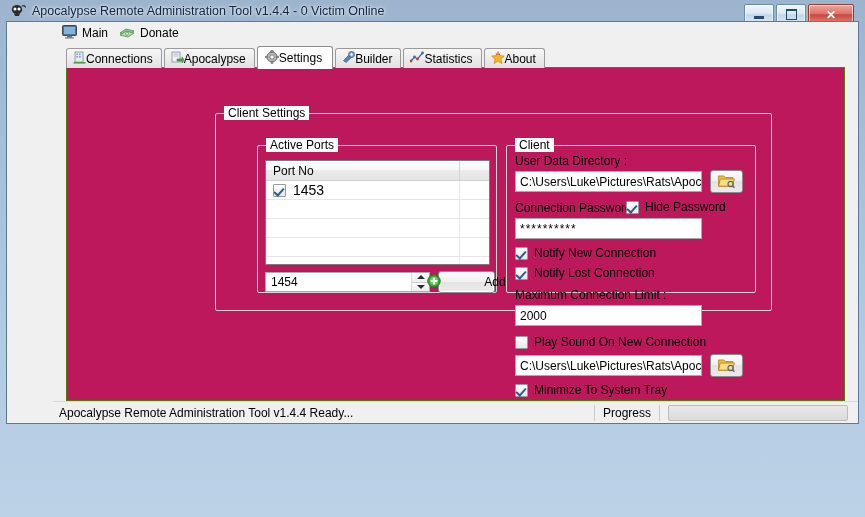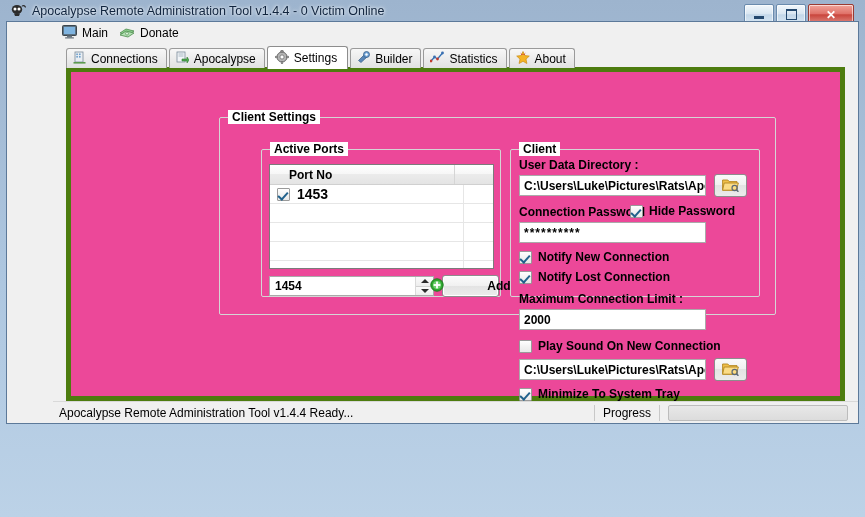--- a/index.html
+++ b/index.html
@@ -124,21 +124,20 @@
     display: flex;
     align-items: flex-end;
     padding-left: 13px;
     flex: none;
     position: relative;
     z-index: 3;
   }
   .tab {
     display: flex;
     align-items: center;
-    gap: 5px;
     height: 20px;
     padding: 0 8px 0 6px;
     font-size: 12px;
     border: 1px solid #9a9a9a;
     border-bottom: none;
     border-radius: 3px 3px 0 0;
     background: linear-gradient(180deg, #f7f7f7 0%, #ececec 50%, #e1e1e1 100%);
     margin-right: 2px;
     box-sizing: border-box;
     cursor: default;
@@ -151,26 +150,25 @@
     z-index: 4;
     margin-bottom: -1px;
     padding: 0 10px 0 7px;
   }
   .tab .tlabel { white-space: nowrap; }
 
   
   .tabpage {
     flex: 1;
     margin: 0 13px 0 13px;
-    background: #ec4899;
-    border: 5px solid #4d7c0f;
+    background: #be185d;
+    border: 1px solid #4d7c0f;
     position: relative;
     z-index: 2;
     margin-top: -1px;
-    font-weight: bold;
   }
 
   
   .groupbox {
     position: absolute;
     border: 1px solid #d5d5d5;
     border-radius: 2px;
     box-sizing: border-box;
   }
   .groupbox > .gb-title {
@@ -199,21 +197,20 @@
     border-bottom: 1px solid #d0d0d0;
     box-sizing: border-box;
   }
   .lv-col {
     border-right: 1px solid #d5d5d5;
     display: flex;
     align-items: center;
     padding-left: 7px;
     font-size: 12px;
     box-sizing: border-box;
-    margin-left: 12px;
   }
   .lv-col.c1 { width: 202px; }
   .lv-col.c2 { width: 30px; border-right: none; }
   .lv-body { position: relative; }
   .lv-row {
     display: flex;
     height: 19px;
     border-bottom: 1px solid #e6e6e6;
     box-sizing: border-box;
     align-items: center;

